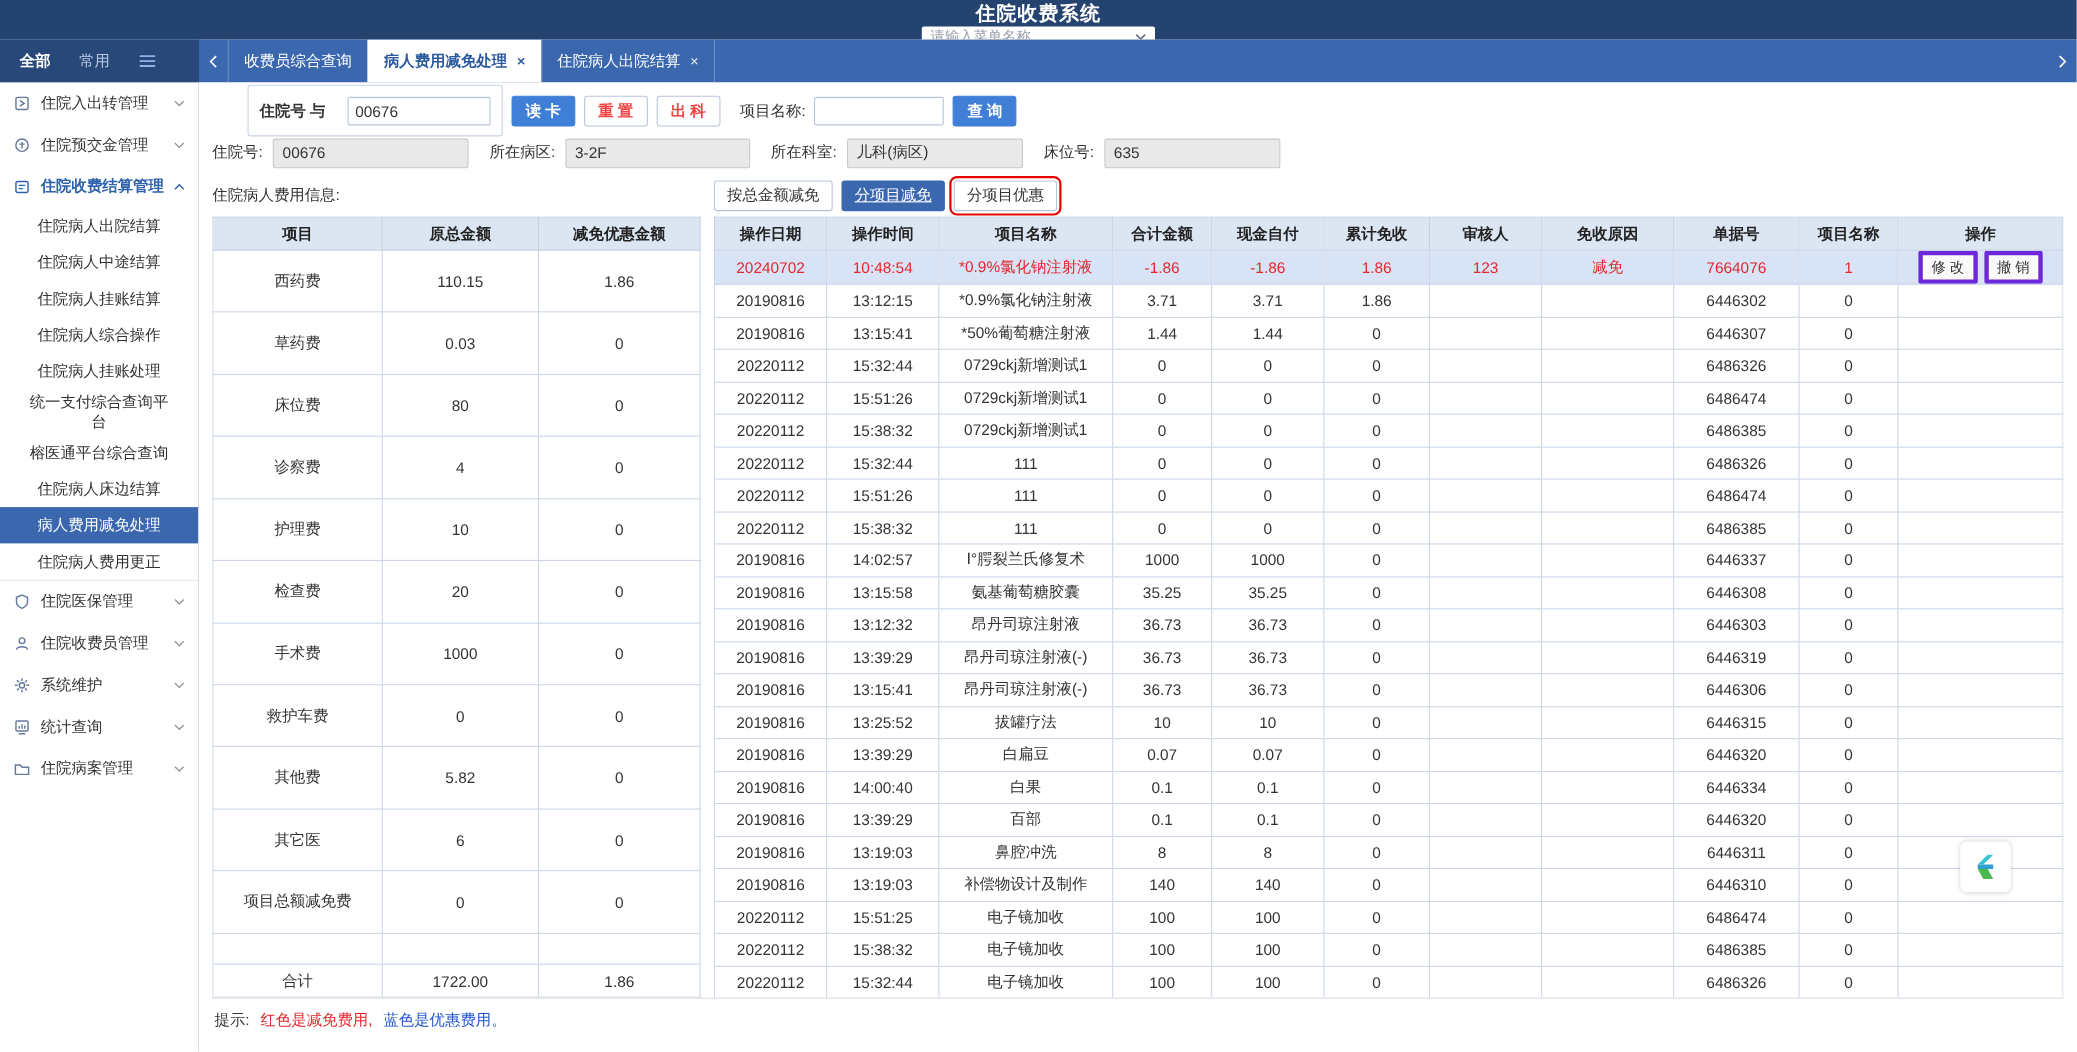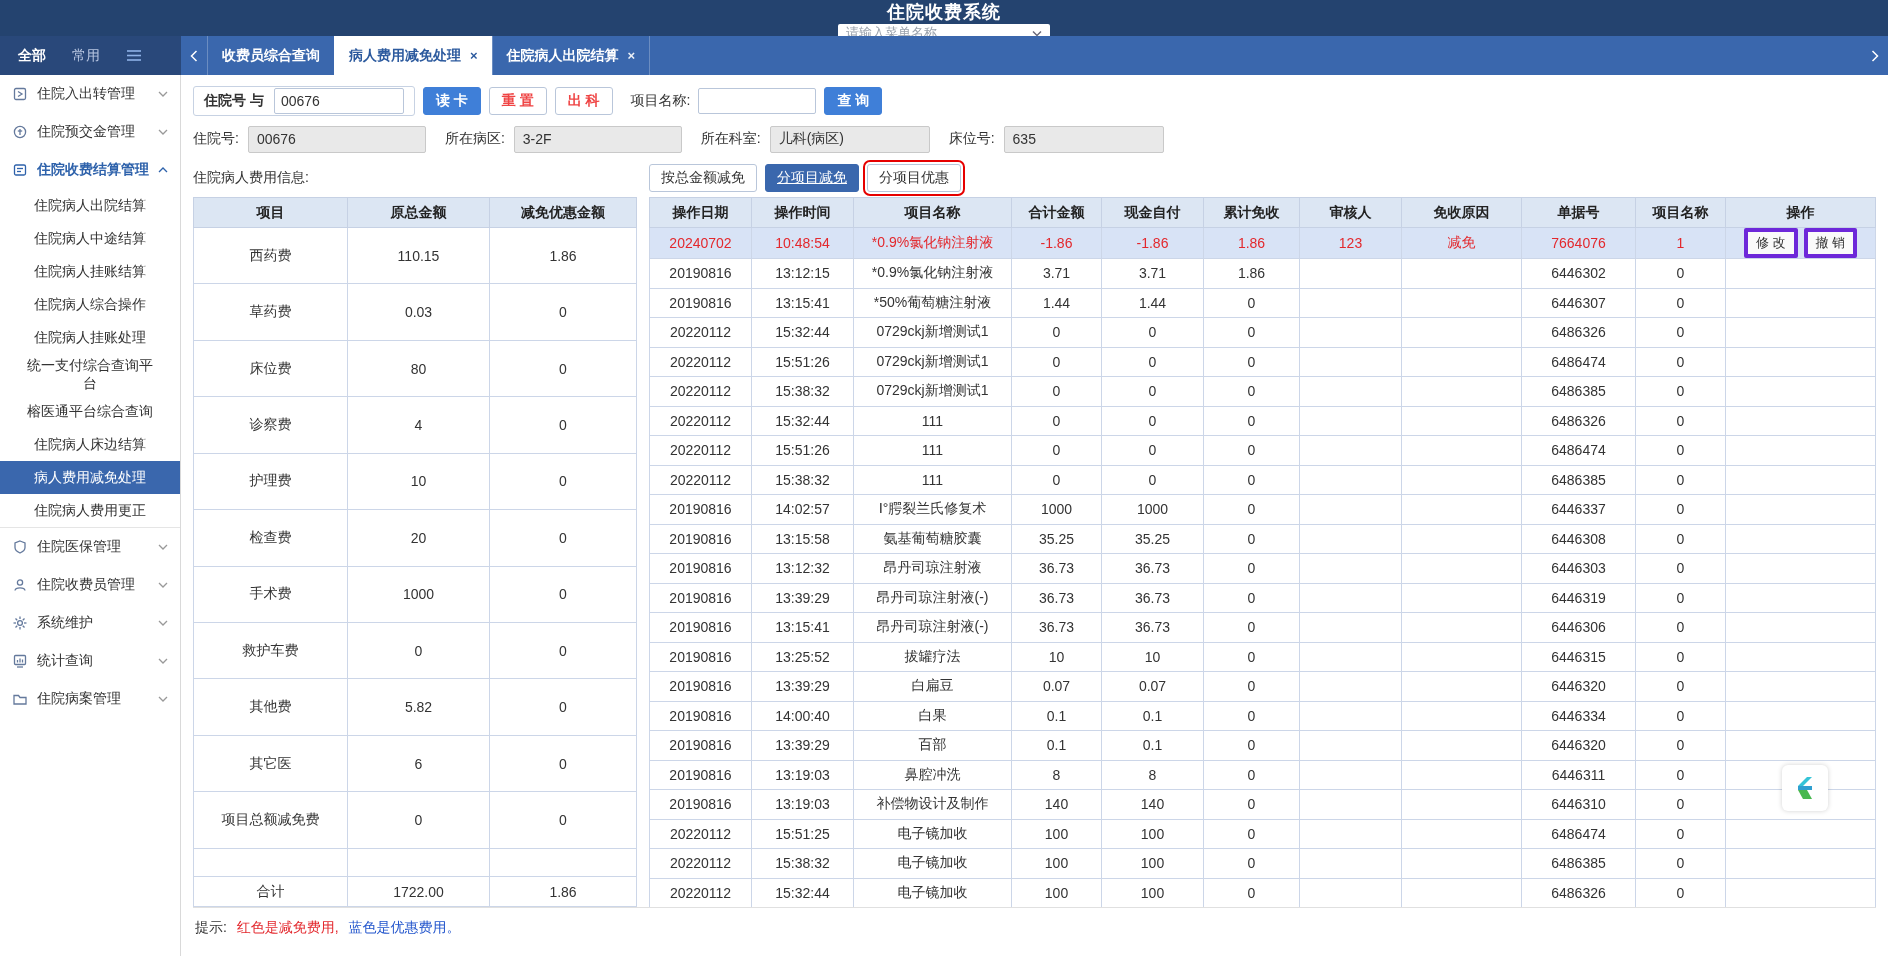--- a/index.html
+++ b/index.html
@@ -17,21 +17,21 @@
 
   
   .tabbar { height:39px; display:flex; background:#3a67ad; }
   .side-head { width:181px; flex:none; background:#29487a; display:flex; align-items:center; gap:26px; padding-left:18px; font-size:14px; }
   .filter-tab { color:#b9c7e2; cursor:pointer; }
   .filter-tab.on { color:#fff; font-weight:bold; }
   .burger { cursor:pointer; }
   .tabs { flex:1; display:flex; align-items:stretch; overflow:hidden; }
   .tab-arrow { width:26px; display:flex; align-items:center; justify-content:center; cursor:pointer; flex:none; }
   .tab-arrow.right { margin-left:auto; }
-  .tab { display:flex; align-items:center; gap:9px; padding:0 14px; color:#fff; font-size:14px; border-left:1px solid rgba(255,255,255,.25); cursor:pointer; white-space:nowrap;font-weight:bold; }
+  .tab { display:flex; align-items:center; gap:9px; padding:0 14px; color:#fff; font-size:14px; border-left:1px solid rgba(255,255,255,.25); cursor:pointer; white-space:nowrap; }
   .tab:last-of-type { border-right:1px solid rgba(255,255,255,.25); }
   .tab .x { font-size:13px; opacity:.9; }
   .tab.active { background:#fff; color:#2c5a9e; font-weight:bold; }
   .tab.active .x { color:#2c5a9e; opacity:1; }
 
   
   .layout { display:flex; height:881px; }
 
   
   .sidebar { width:181px; flex:none; border-right:1px solid #d9d9d9; background:#fff; overflow:hidden; }
@@ -40,21 +40,21 @@
   .group.open { color:#2e62ab; font-weight:bold; }
   .group svg.gicon * { stroke:#64799c; }
   .group.open svg.gicon * { stroke:#2e62ab; }
   .subitems { border-bottom:1px solid #e5e5e5; }
   .subitem { min-height:33px; display:flex; align-items:center; justify-content:center; text-align:center; font-size:14px; color:#333; cursor:pointer; padding:3px 22px; line-height:1.25; }
   .subitem.active { background:#3a67ad; color:#fff; }
 
   
   .content { flex:1; display:flex; flex-direction:column; padding:7px 12px 0 12px; overflow:hidden; background:#fff; }
   .query-row { display:flex; align-items:center; gap:8px; height:37px; flex:none; }
-  .adm-box { display:flex; align-items:center; gap:10px; border:1px solid #c7d2e3; border-radius:3px; padding:0 10px; height:30px; }
+  .adm-box { display:flex; align-items:center; gap:20px; border:1px solid #c7d2e3; border-radius:3px; padding:0 10px; height:47px;margin-left:32px; }
   .adm-box .lbl { font-weight:bold; white-space:nowrap; }
   .text-input { height:26px; border:1px solid #b9c6da; border-radius:2px; padding:0 6px; font-size:14px; font-family:inherit; color:#333; background:#fff; }
   .btn { height:28px; padding:0 12px; border-radius:3px; border:1px solid #b9c6da; background:#fff; color:#ef4444; font-size:14px; font-weight:bold; cursor:pointer; font-family:inherit; white-space:nowrap; }
   .btn.primary { background:#3f7fd8; border-color:#3f7fd8; color:#fff; }
   .fld-lbl { margin-left:10px; white-space:nowrap; }
 
   .patient-row { display:flex; align-items:center; gap:9px; height:40px; flex:none; }
   .ro-input { height:27px; background:#e9e9e9; border:1px solid #c9c9c9; border-radius:2px; display:flex; align-items:center; padding:0 8px; font-size:14px; color:#333; }
 
   .panels { height:748px; flex:none; display:flex; gap:12px; overflow:hidden; }

